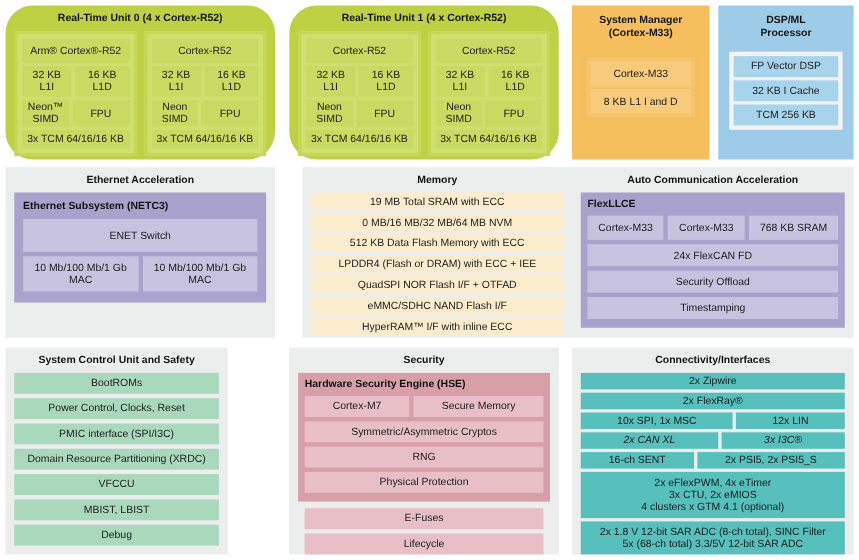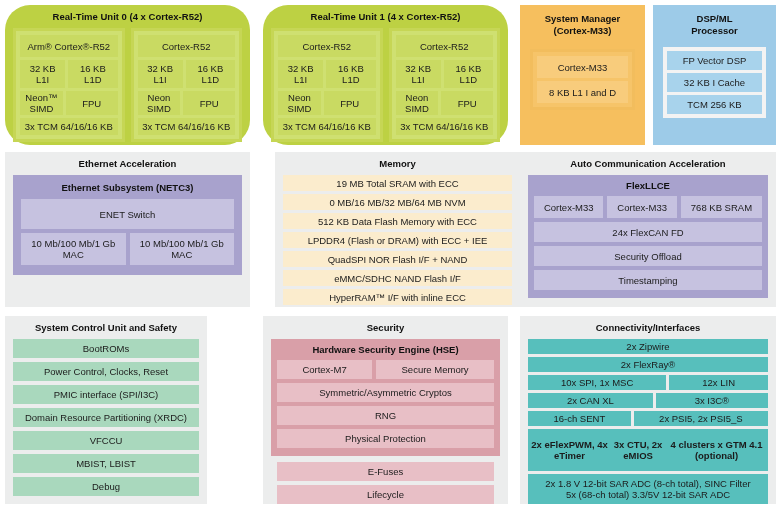--- a/index.html
+++ b/index.html
@@ -54,21 +54,21 @@
   .cream-cell{background:#fbeccd;}
 
   .mint-cell{background:#a9d8bd;}
 
   .pink-box{background:#d99fa8;}
   .pink-cell{background:#e8bfc6;}
 
   .teal-cell{background:#57bfbc;}
 
   .sub-title{
-    font-weight:bold;font-size:9.5px;text-align:center;
+    font-weight:bold;font-size:9.5px;
     line-height:12px;padding:3px 0 5px 0;color:#111;
   }
 
   .whiteframe{background:#f3f3f3;padding:4px;}
 </style>
 </head>
 <body>
 
 <div class="canvas">
 
@@ -181,21 +181,21 @@
     </div>
   </div>
 
   <div class="panel grey" style="left:275px;top:152px;width:245px;height:155px;">
     <div class="panel-title">Memory</div>
     <div class="stack" style="gap:3px;">
       <div class="cell cream-cell" style="height:16px;">19 MB Total SRAM with ECC</div>
       <div class="cell cream-cell" style="height:16px;">0 MB/16 MB/32 MB/64 MB NVM</div>
       <div class="cell cream-cell" style="height:16px;">512 KB Data Flash Memory with ECC</div>
       <div class="cell cream-cell" style="height:16px;">LPDDR4 (Flash or DRAM) with ECC + IEE</div>
-      <div class="cell cream-cell" style="height:16px;">QuadSPI NOR Flash I/F + NAND</div>
+      <div class="cell cream-cell" style="height:16px;">QuadSPI NOR Flash I/F + OTFAD</div>
       <div class="cell cream-cell" style="height:16px;">eMMC/SDHC NAND Flash I/F</div>
       <div class="cell cream-cell" style="height:16px;">HyperRAM™ I/F with inline ECC</div>
     </div>
   </div>
 
   <div class="panel grey" style="left:520px;top:152px;width:256px;height:155px;">
     <div class="panel-title">Auto Communication Acceleration</div>
     <div class="purple-box" style="padding:3px 6px 8px 6px;">
       <div class="sub-title" style="padding:2px 0 4px 0;">FlexLLCE</div>
       <div class="stack" style="gap:4px;">
@@ -246,29 +246,29 @@
 
   <div class="panel grey" style="left:520px;top:316px;width:256px;height:188px;">
     <div class="panel-title">Connectivity/Interfaces</div>
     <div class="stack" style="gap:3px;">
       <div class="cell teal-cell" style="height:15px;">2x Zipwire</div>
       <div class="cell teal-cell" style="height:15px;">2x FlexRay®</div>
       <div class="row" style="gap:3px;">
         <div class="cell teal-cell" style="height:15px;">10x SPI, 1x MSC</div>
         <div class="cell teal-cell" style="height:15px;">12x LIN</div>
       </div>
-      <div class="row" style="gap:3px;">
+      <div class="row" style="gap:3px;font-style:italic;">
         <div class="cell teal-cell" style="height:15px;">2x CAN XL</div>
         <div class="cell teal-cell" style="height:15px;">3x I3C®</div>
       </div>
       <div class="row" style="gap:3px;">
         <div class="cell teal-cell" style="height:15px;">16-ch SENT</div>
         <div class="cell teal-cell" style="height:15px;">2x PSI5, 2x PSI5_S</div>
       </div>
-      <div class="cell teal-cell" style="height:42px;flex-direction:row;font-weight:bold;">
+      <div class="cell teal-cell" style="height:42px;flex-direction:column;">
         <div>2x eFlexPWM, 4x eTimer</div>
         <div>3x CTU, 2x eMIOS</div>
         <div>4 clusters x GTM 4.1 (optional)</div>
       </div>
       <div class="cell teal-cell" style="height:30px;flex-direction:column;">
         <div>2x 1.8 V 12-bit SAR ADC (8-ch total), SINC Filter</div>
         <div>5x (68-ch total) 3.3/5V 12-bit SAR ADC</div>
       </div>
     </div>
   </div>

